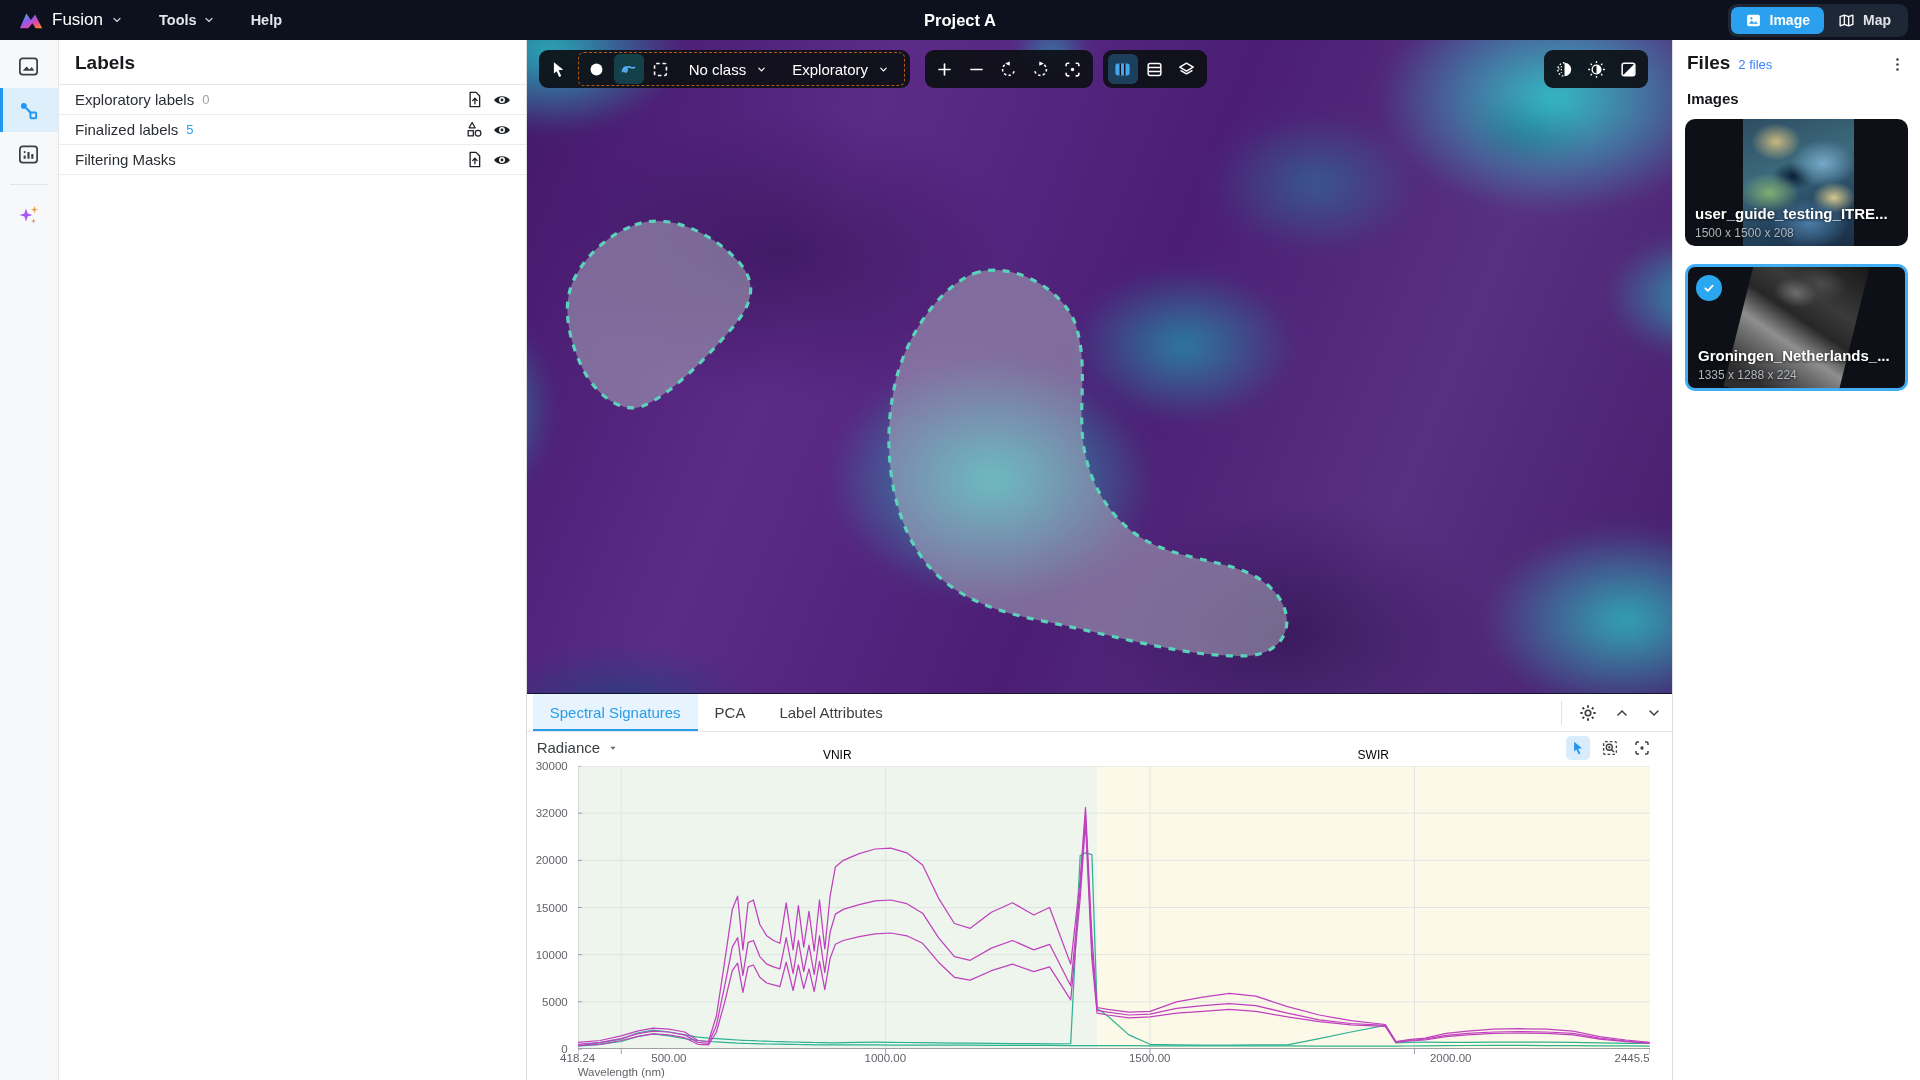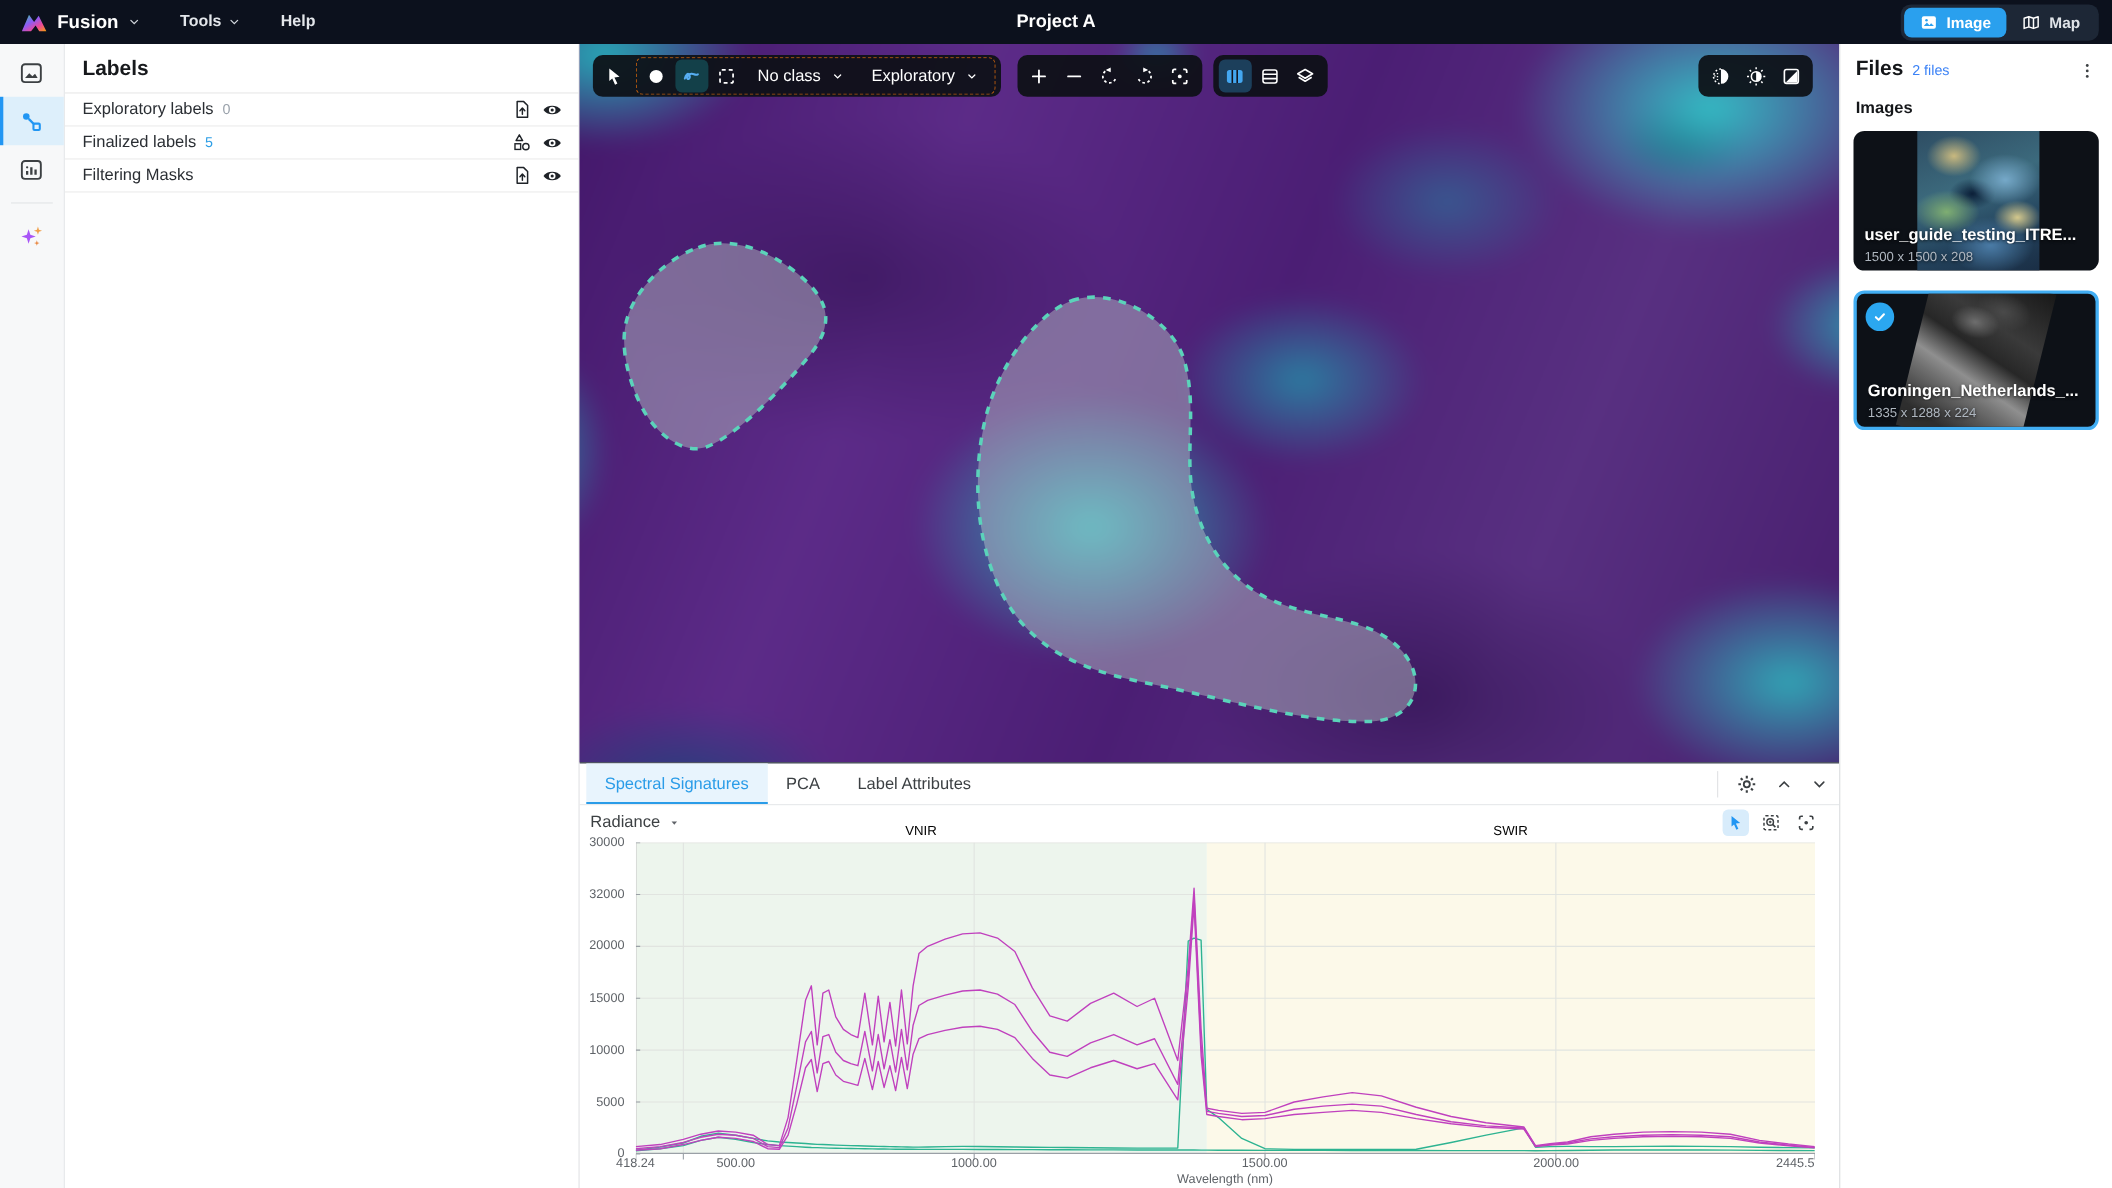--- a/index.html
+++ b/index.html
@@ -1,21 +1,21 @@
 <!DOCTYPE html>
 <html><head>
 <meta charset="utf-8">
 <style>
 *{margin:0;padding:0;box-sizing:border-box}
 html,body{width:1920px;height:1080px;overflow:hidden;font-family:"Liberation Sans",sans-serif;background:#fff}
 
 
 .topbar{height:40px;background:#0c111d;display:flex;align-items:center;position:relative;color:#e8eaed;padding:0 12px;z-index:50}
 .brand{display:flex;align-items:center;gap:8px;margin-left:6px;cursor:pointer}
-.brand .name{font-size:17px;font-weight:700;color:#fff}
+.brand .name{font-size:17px;font-weight:400;color:#fff}
 .menu-item{display:flex;align-items:center;gap:6px;margin-left:36px;font-size:14.5px;font-weight:600;color:#e3e6ea;cursor:pointer}
 .tb-title{position:absolute;left:50%;top:50%;transform:translate(-50%,-50%);font-weight:700;font-size:16.5px;color:#fff}
 .tb-right{margin-left:auto}
 .seg{display:flex;background:#1d2736;border-radius:9px;padding:3px}
 .seg .seg-btn{display:flex;align-items:center;gap:8px;border:none;border-radius:7px;padding:5px 14px;font-size:14px;font-weight:700;font-family:inherit;background:transparent;color:#dfe3e8;cursor:pointer}
 .seg .seg-btn.active{background:#2aa0ee;color:#fff}
 
 
 .main{display:flex;height:1040px}
 .rail{width:59px;background:#f7f8f9;border-right:1px solid #e4e6e8;display:flex;flex-direction:column;padding-top:4px}
@@ -77,21 +77,21 @@
 .tt-btn{display:flex;cursor:pointer}
 .ydd{position:absolute;left:10px;top:45px;display:flex;align-items:center;gap:7px;font-size:15px;color:#3c4043;cursor:pointer}
 .chart-tools{position:absolute;right:18px;top:42px;display:flex;gap:8px;align-items:center}
 .cbtn{width:24px;height:24px;border-radius:5px;display:flex;align-items:center;justify-content:center;cursor:pointer}
 .cbtn.active{background:#d8ecfb}
 .ycol{position:absolute;left:0;top:72px;width:46px;height:283px}
 .ycol div{position:absolute;right:5px;font-size:11.5px;color:#5f6368}
 .chart-area{position:absolute;left:51px;top:72px;width:1072px;height:290px}
 .rlabels div{position:absolute;top:-18px;font-size:12px;color:#000000;transform:translateX(-50%)}
 .xticks div{position:absolute;top:286px;font-size:11.5px;color:#5f6368;white-space:nowrap}
-.xaxis-label{position:absolute;left:51px;top:372px;width:1072px;text-align:center;font-size:11.5px;color:#5f6368}
+.xaxis-label{position:absolute;left:51px;top:372px;width:1072px;text-align:left;font-size:11.5px;color:#5f6368}
 
 
 .files{flex:1;border-left:1px solid #dadcdf;background:#fff;padding:10px 12px;position:relative}
 .files-head{display:flex;align-items:baseline;gap:8px;padding:2px 2px 12px}
 .files-head .t{font-size:19px;font-weight:700;color:#15171a}
 .files-head .s{font-size:13px;color:#3b82f6}
 .kebab{position:absolute;right:10px;top:12px;cursor:pointer;padding:4px}
 .sec{font-size:15px;font-weight:700;color:#15171a;margin:4px 2px 12px}
 .card{position:relative;width:223px;height:127px;border-radius:10px;background:#0d1117;overflow:hidden;margin-bottom:18px;cursor:pointer}
 .card.selected{border:3px solid #42aef3}
@@ -505,21 +505,21 @@
             <polyline points="-0.1,279.7 22.1,276.9 43.2,273.1 59.1,267.0 75.0,264.1 90.8,266.0 106.7,268.9 119.9,271.2 130.5,272.2 138.4,272.6 146.3,273.1 154.3,273.6 159.6,274.0 164.9,274.3 170.1,274.5 175.4,274.7 181.8,275.0 188.7,275.2 195.5,275.5 201.9,275.6 208.2,275.8 215.1,276.0 220.4,276.2 225.7,276.3 231.0,276.4 236.2,276.5 241.5,276.6 246.8,276.7 252.1,276.8 257.4,276.8 265.3,276.7 281.2,276.4 297.1,276.2 312.9,276.3 328.8,276.5 344.6,276.7 360.5,276.9 376.4,277.1 392.2,277.2 413.4,277.4 434.5,277.6 455.7,277.7 471.6,277.8 492.7,277.7 502.2,89.6 507.5,86.8 513.9,88.7 519.1,242.4 529.7,250.0 550.9,268.9 572.0,278.3 598.5,278.9 624.9,279.0 651.3,279.0 677.8,278.9 709.5,278.8 741.2,272.6 773.0,266.0 807.3,259.4 817.9,276.9 831.1,276.4 847.0,276.2 868.2,276.4 889.3,276.4 915.7,276.2 942.2,276.1 968.6,276.2 995.1,276.4 1021.5,276.9 1047.9,277.3 1071.7,277.5" fill="none" stroke="#2db391" stroke-width="1.25" stroke-linejoin="round"></polyline>
             <polyline points="-0.1,279.7 22.1,278.3 43.2,274.5 59.1,270.7 75.0,267.9 90.8,268.9 106.7,271.7 119.9,278.3 130.5,278.8 138.4,266.0 146.3,237.7 154.3,204.7 159.6,197.2 164.9,226.4 170.1,200.9 175.4,199.0 181.8,211.3 188.7,217.0 195.5,218.9 201.9,220.7 208.2,196.2 215.1,224.5 220.4,199.0 225.7,222.6 231.0,202.8 236.2,225.5 241.5,195.3 246.8,223.6 252.1,192.4 257.4,178.3 265.3,174.5 281.2,170.7 297.1,167.9 312.9,167.0 328.8,169.8 344.6,177.3 360.5,196.2 376.4,211.3 392.2,214.1 413.4,204.7 434.5,198.1 455.7,205.6 471.6,200.9 492.7,233.9 502.2,132.1 507.5,56.6 513.9,193.4 519.1,247.2 529.7,249.0 550.9,251.9 572.0,250.9 598.5,247.2 624.9,245.3 651.3,243.4 677.8,245.3 709.5,250.9 741.2,255.6 773.0,258.9 807.3,260.4 817.9,276.4 831.1,275.0 847.0,274.0 868.2,270.7 889.3,268.9 915.7,267.4 942.2,267.0 968.6,267.4 995.1,268.9 1021.5,273.1 1047.9,275.6 1071.7,277.5" fill="none" stroke="#c041be" stroke-width="1.25" stroke-linejoin="round"></polyline>
             <polyline points="-0.1,278.3 22.1,276.4 43.2,272.6 59.1,267.9 75.0,265.1 90.8,266.0 106.7,268.9 119.9,276.4 130.5,277.3 138.4,259.4 146.3,221.7 154.3,181.1 159.6,171.7 164.9,209.4 170.1,176.4 175.4,174.5 181.8,190.6 188.7,198.1 195.5,200.9 201.9,202.8 208.2,171.7 215.1,207.5 220.4,174.5 225.7,205.6 231.0,179.2 236.2,208.5 241.5,169.8 246.8,206.6 252.1,166.0 257.4,148.1 265.3,143.4 281.2,138.7 297.1,134.9 312.9,134.0 328.8,137.7 344.6,147.2 360.5,171.7 376.4,190.6 392.2,194.3 413.4,182.1 434.5,174.5 455.7,183.9 471.6,178.3 492.7,219.8 502.2,122.6 507.5,49.1 513.9,183.9 519.1,244.3 529.7,246.2 550.9,249.0 572.0,248.1 598.5,242.4 624.9,239.6 651.3,237.7 677.8,239.6 709.5,247.2 741.2,253.8 773.0,257.5 807.3,259.4 817.9,275.9 831.1,274.5 847.0,273.1 868.2,269.3 889.3,267.4 915.7,266.0 942.2,265.5 968.6,266.0 995.1,267.4 1021.5,272.2 1047.9,275.0 1071.7,277.2" fill="none" stroke="#c041be" stroke-width="1.25" stroke-linejoin="round"></polyline>
             <polyline points="-0.1,276.4 22.1,274.5 43.2,269.8 59.1,265.1 75.0,262.2 90.8,263.2 106.7,266.0 119.9,274.5 130.5,275.5 138.4,250.0 146.3,198.1 154.3,143.4 159.6,130.2 164.9,183.9 170.1,136.8 175.4,134.0 181.8,158.5 188.7,169.8 195.5,174.5 201.9,177.3 208.2,136.8 215.1,183.9 220.4,139.6 225.7,181.1 231.0,145.3 236.2,184.9 241.5,134.0 246.8,183.0 252.1,130.2 257.4,100.9 265.3,94.3 281.2,87.7 297.1,83.0 312.9,82.1 328.8,86.8 344.6,99.0 360.5,132.1 376.4,157.5 392.2,162.3 413.4,146.2 434.5,136.8 455.7,149.0 471.6,141.5 492.7,198.1 502.2,113.2 507.5,41.5 513.9,169.8 519.1,241.5 529.7,243.4 550.9,246.2 572.0,245.3 598.5,235.8 624.9,231.1 651.3,227.3 677.8,230.2 709.5,240.6 741.2,249.0 773.0,254.7 807.3,258.5 817.9,275.5 831.1,273.6 847.0,272.2 868.2,267.4 889.3,265.1 915.7,263.2 942.2,262.7 968.6,263.2 995.1,265.1 1021.5,270.7 1047.9,274.0 1071.7,276.4" fill="none" stroke="#c041be" stroke-width="1.25" stroke-linejoin="round"></polyline>
           </svg>
         <div class="xticks" id="x-ticks">
             <div style="left: 0px; transform: translateX(-50%);">418.24</div>
             <div style="left: 43.2341px; transform: translateX(-50%); margin-left: 48px;">500.00</div>
             <div style="left: 307.63px; transform: translateX(-50%);">1000.00</div>
             <div style="left: 572.027px; transform: translateX(-50%);">1500.00</div>
-            <div style="left: 837px; transform: translateX(-50%);">2000.00</div>
+            <div style="left: 873px; transform: translateX(-50%);">2000.00</div>
             <div style="left: 1072px; transform: translateX(-100%);">2445.5</div>
           </div>
       </div>
       <div class="xaxis-label">Wavelength (nm)</div>
     </div>
   </div>
 
   <div class="files">
     <div class="files-head">
       <span class="t">Files</span>

